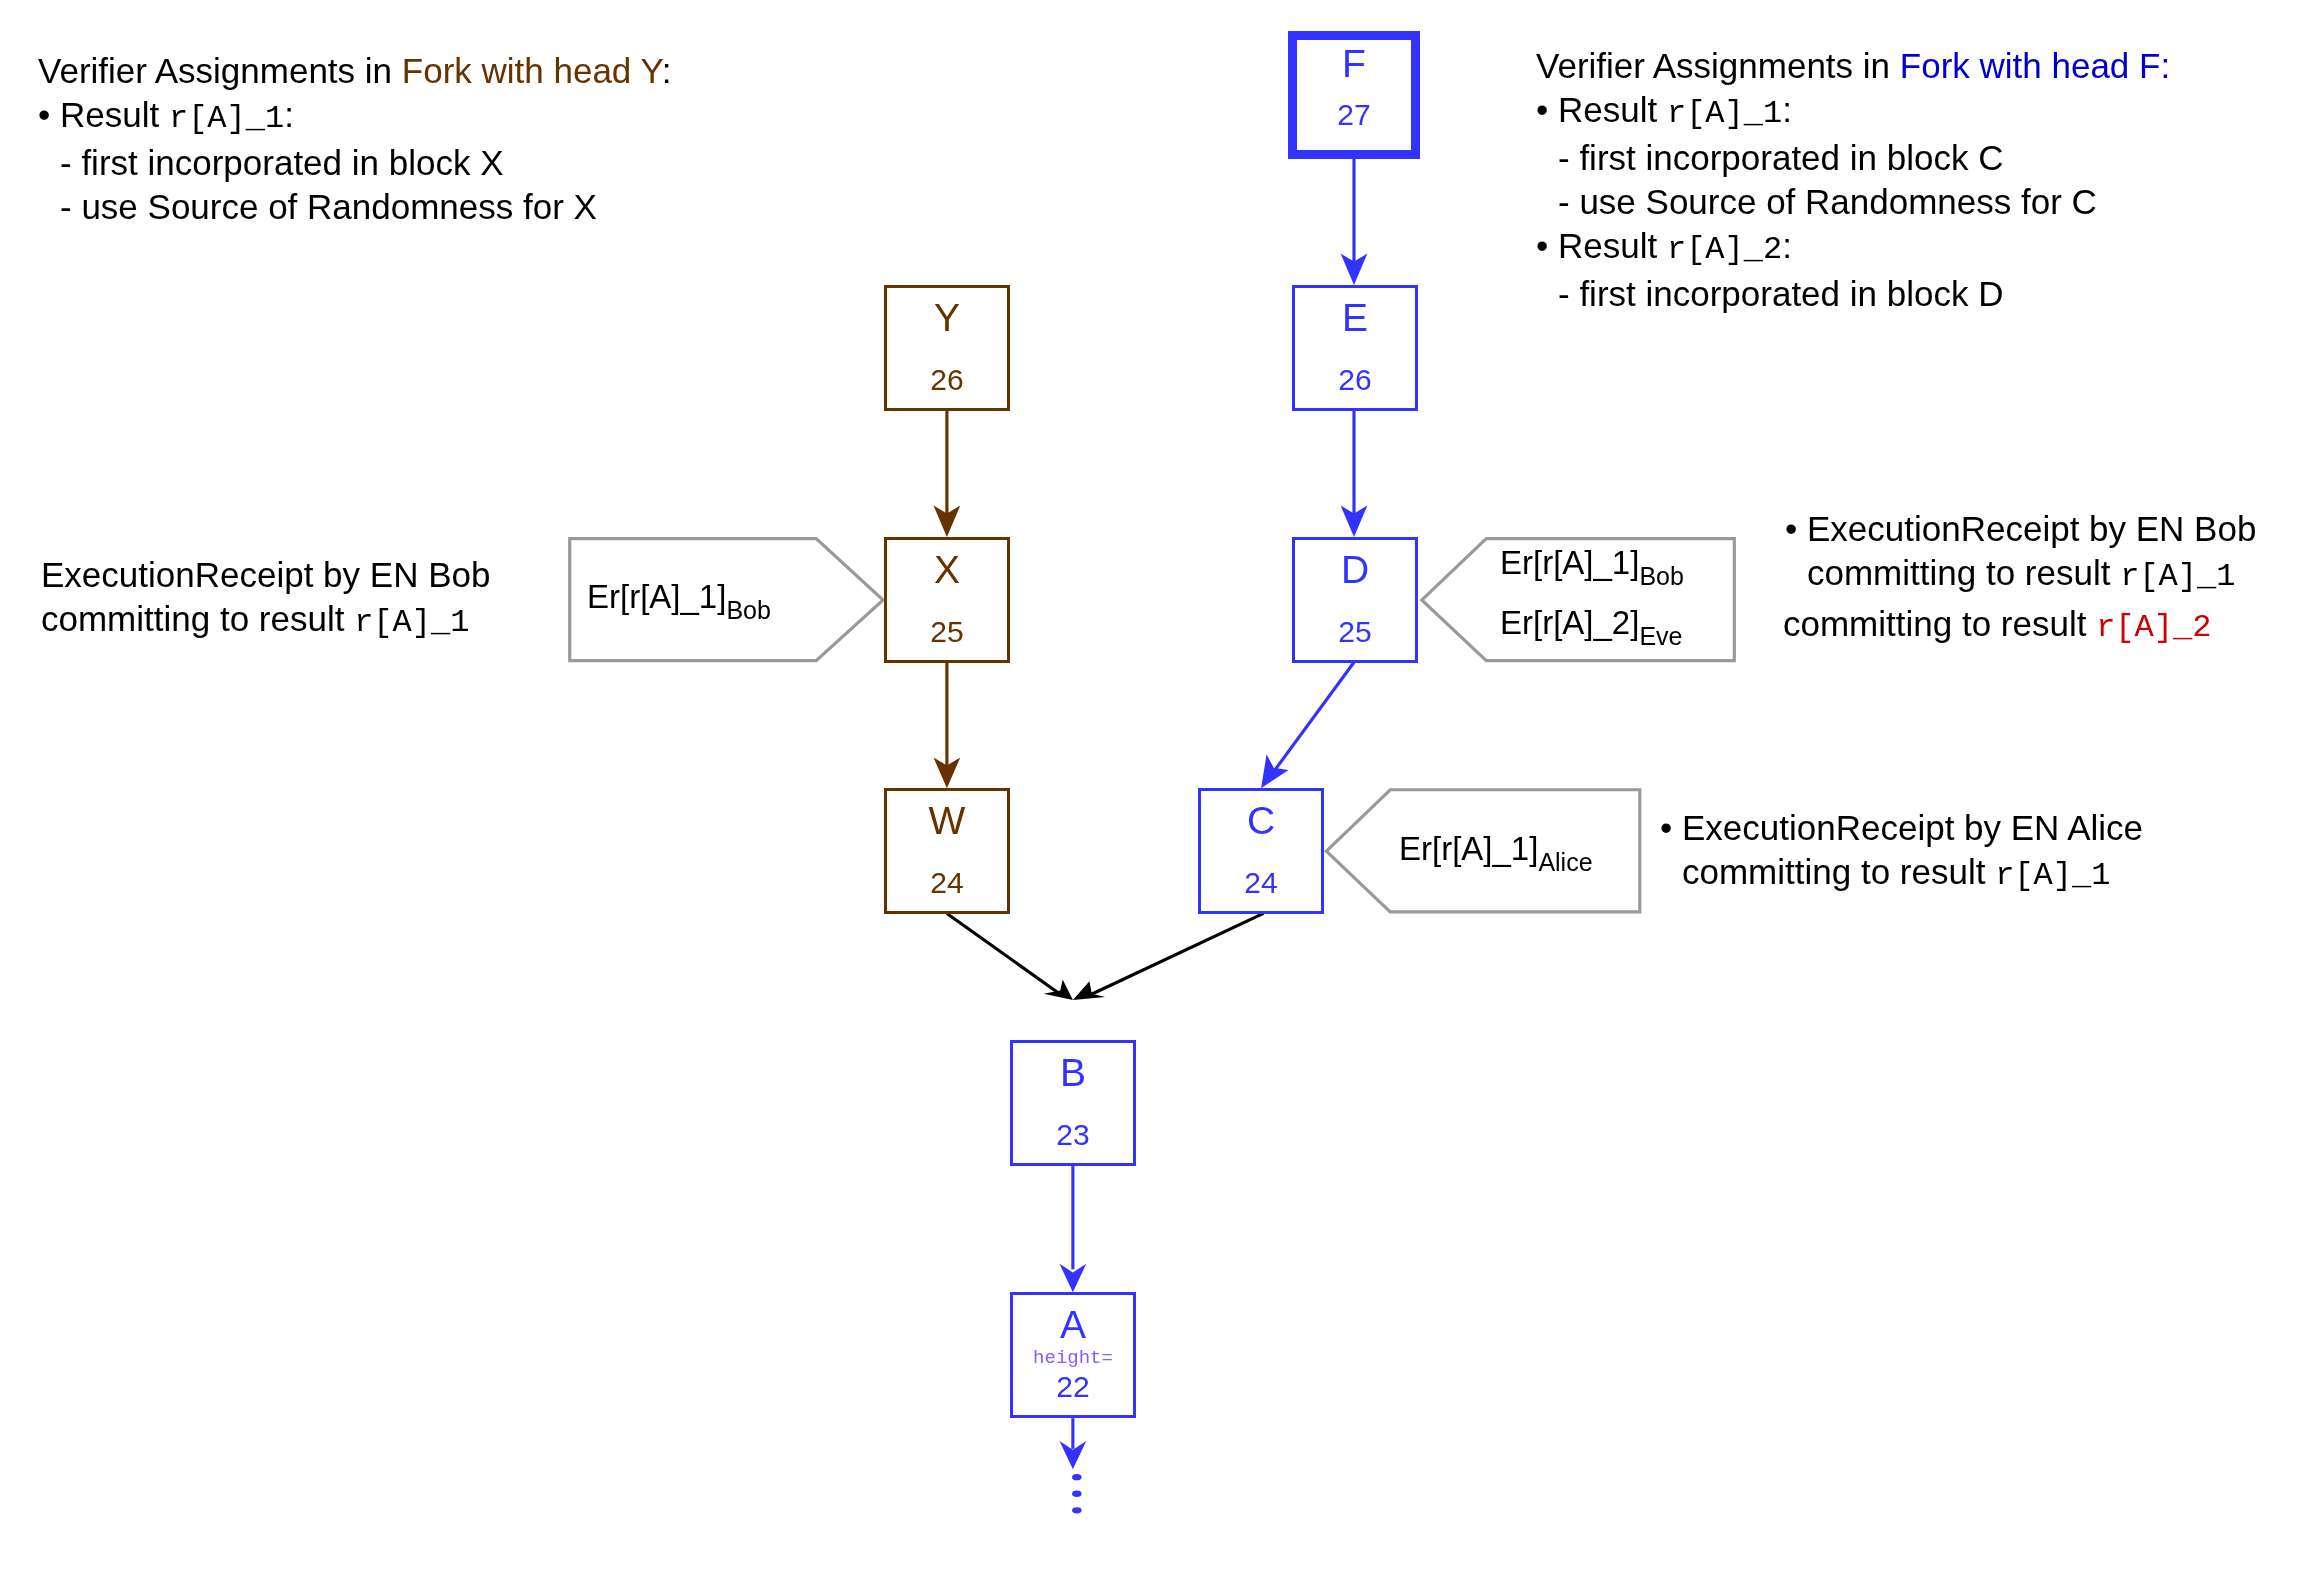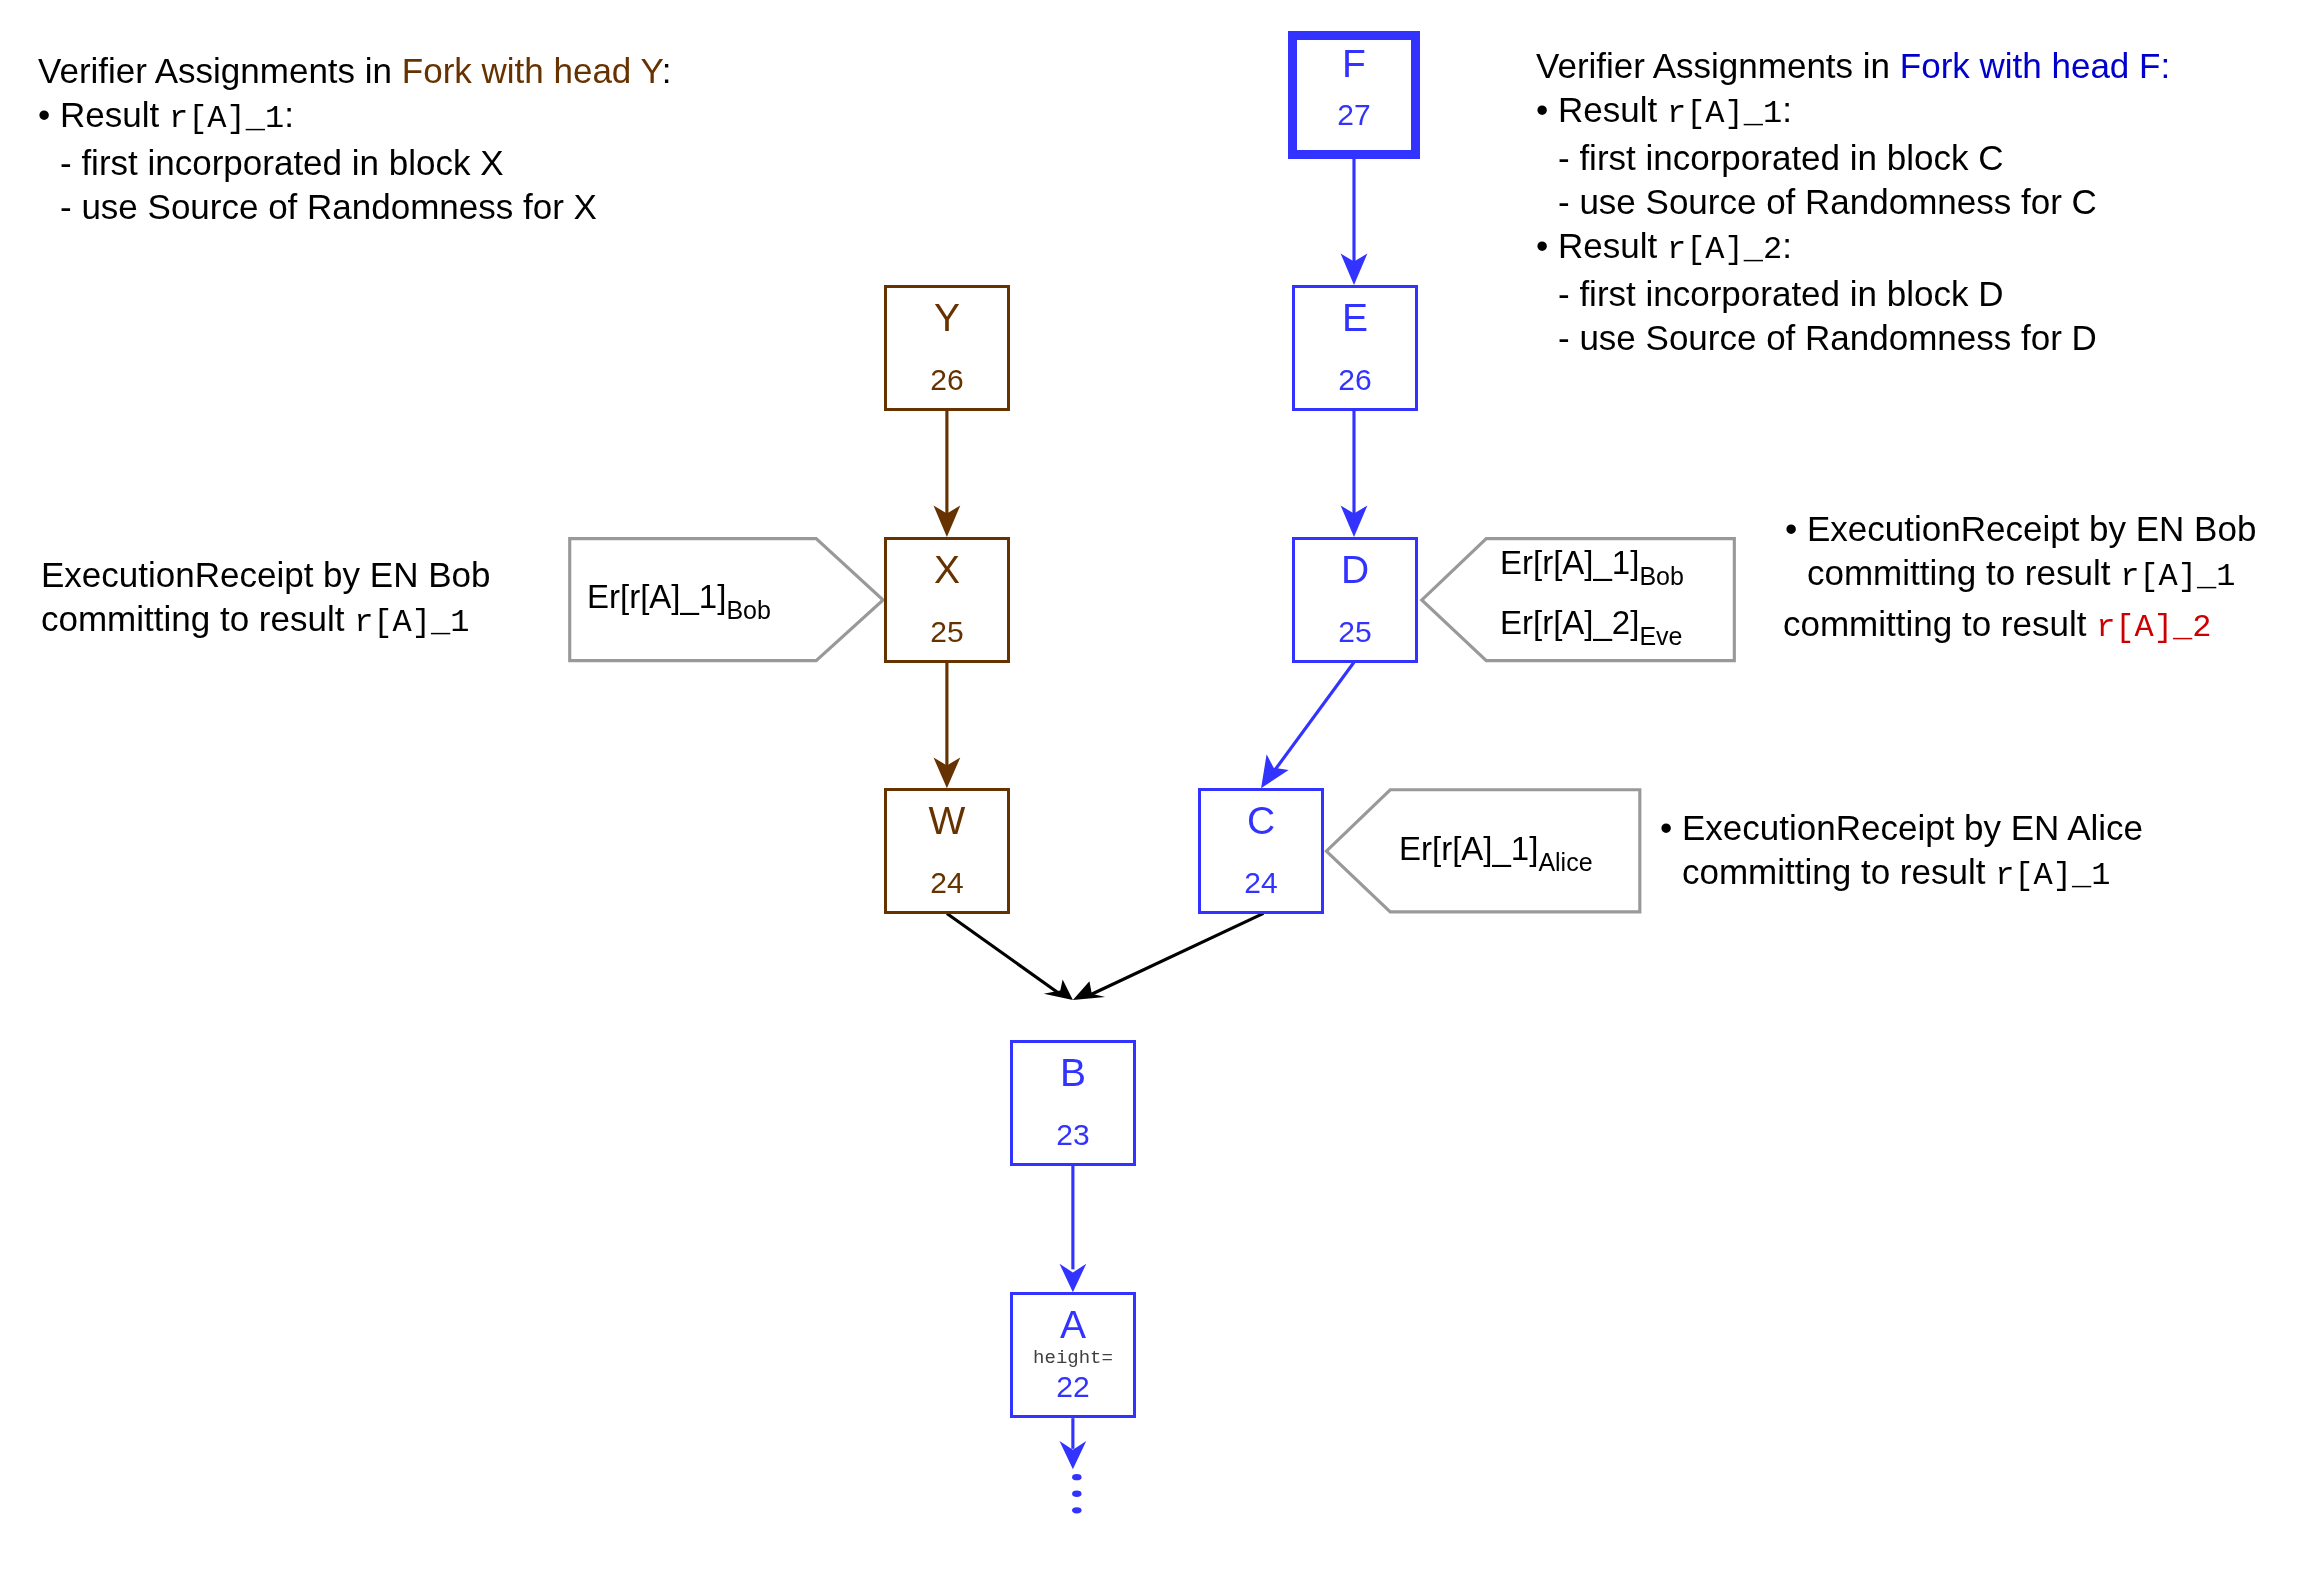--- a/index.html
+++ b/index.html
@@ -13,21 +13,21 @@
   .headblue { color: #0000cc; }
   .red { color: #cc0000; }
   .line { display: block; }
   .sub { font-size: 25px; vertical-align: -11px; }
   .node { position: absolute; box-sizing: border-box; border: 3.2px solid #3333ff; background: #fff; text-align: center; }
   .node.brown-node { border-color: #663300; }
   .node.head { border-width: 9.5px; }
   .node .label { position: absolute; left: 0; right: 0; top: 7.9px; font-size: 39px; line-height: 44px; color: #3333ff; }
   .node .num { position: absolute; left: 0; right: 0; bottom: 11px; font-size: 30px; line-height: 35px; color: #3333ff; }
   .node.brown-node .label, .node.brown-node .num { color: #663300; }
-  .node .hlabel { position: absolute; left: 0; right: 0; top: 52px; font-family: "Liberation Mono", monospace; font-size: 19px; color: #404040; }
+  .node .hlabel { position: absolute; left: 0; right: 0; top: 52px; font-family: "Liberation Mono", monospace; font-size: 19px; color: #8b5cf6; }
   .node.head .label { top: 1.6px; }
   .node.head .num { bottom: 18px; text-align: center; }
   .er { position: absolute; font-size: 33px; line-height: 39px; white-space: nowrap; }
 </style>
 </head>
 <body>
 
 <svg id="diagram" width="2319" height="1578" viewBox="0 0 2944 2004">
   <defs>
     <marker id="ah-blue" markerWidth="12" markerHeight="12" refX="10" refY="6" orient="auto" markerUnits="userSpaceOnUse" viewBox="0 0 12 12">
@@ -89,21 +89,20 @@
   <span class="line" style="padding-left:22px">- use Source of Randomness for X</span>
 </div>
 
 <div class="txt" style="left:1536px; top:44px;">
   <span class="line bold"><span>Verifier Assignments in </span><span class="headblue">Fork with head  F:</span></span>
   <span class="line"><span>• Result </span><span class="mono">r[A]_1</span><span>:</span></span>
   <span class="line" style="padding-left:22px">- first incorporated in block C</span>
   <span class="line" style="padding-left:22px">- use Source of Randomness for C</span>
   <span class="line"><span>• Result </span><span class="mono">r[A]_2</span><span>:</span></span>
   <span class="line" style="padding-left:22px">- first incorporated in block D</span>
-  <span class="line" style="padding-left:22px">- use Source of Randomness for D</span>
 </div>
 
 <div class="node head" style="left:1288px; top:31px; width:132px; height:128px;">
   <span class="label">F</span>
   <span class="num">27</span>
 </div>
 <div class="node" style="left:1292px; top:285px; width:126px; height:126px;">
   <span class="label">E</span>
   <span class="num">26</span>
 </div>

